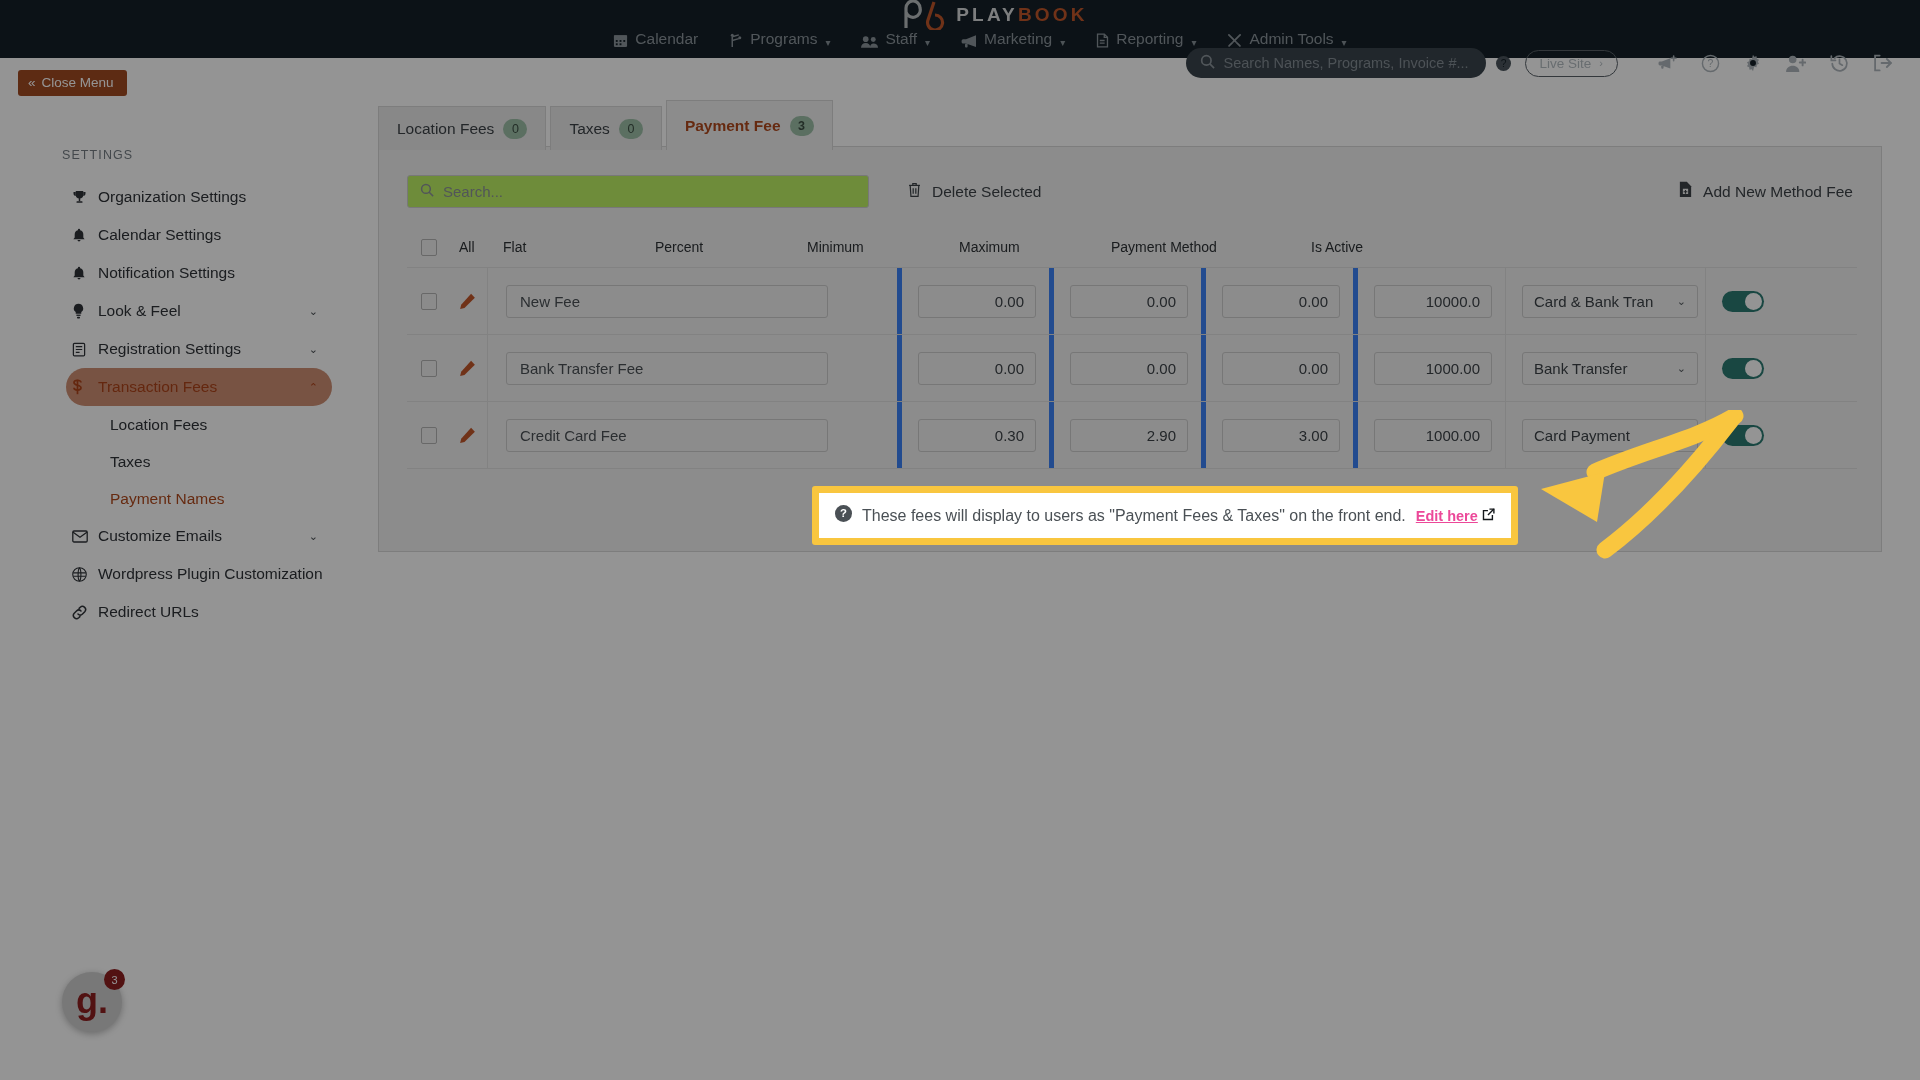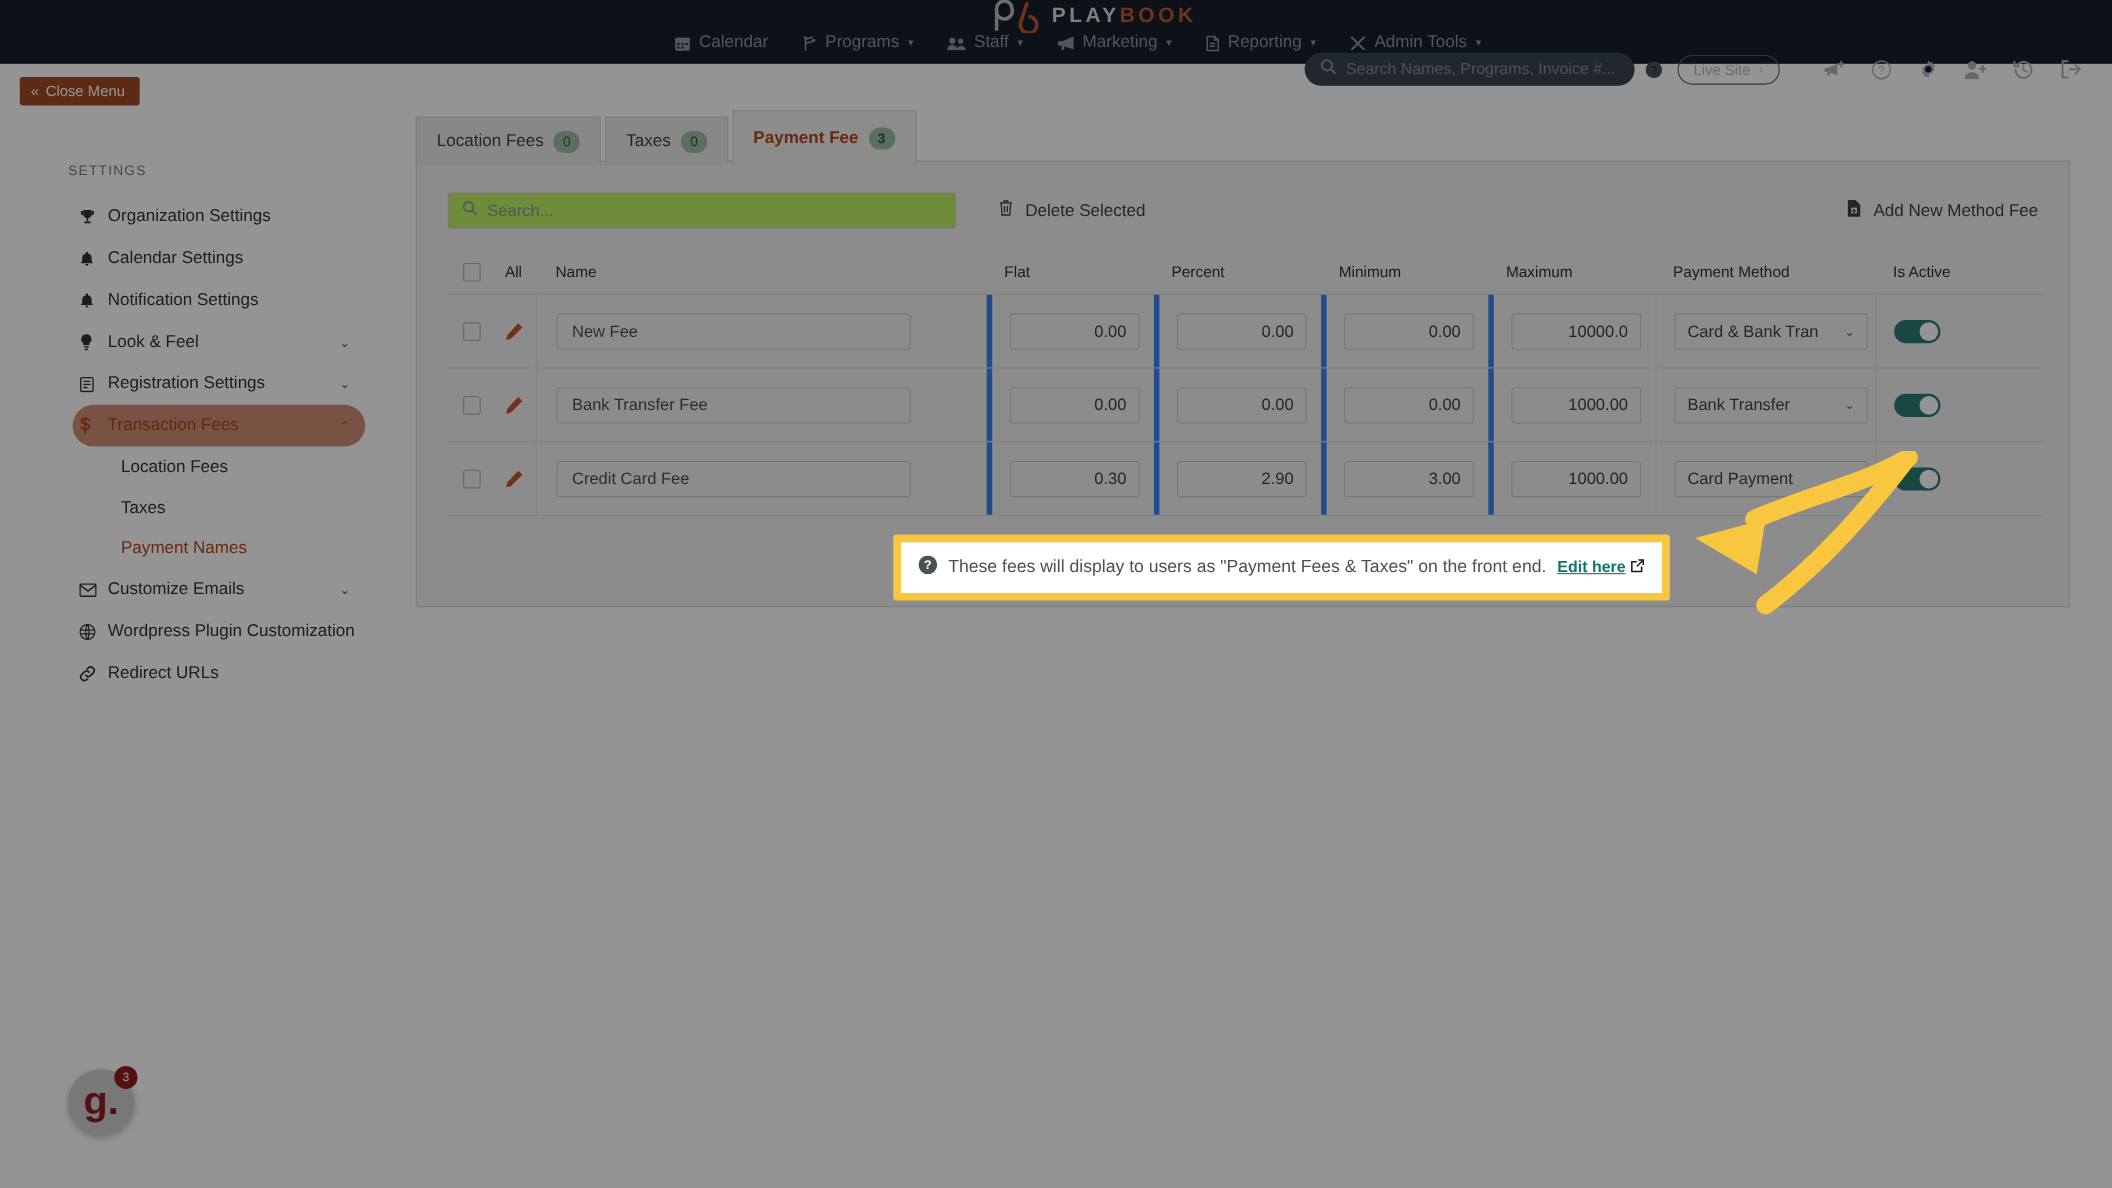--- a/index.html
+++ b/index.html
@@ -25,21 +25,21 @@
     z-index: 5;
     flex-direction: column;
   }
   .logo { display:flex; align-items:center; margin-left:70px; }
   .logo-mark { width:44px; height:30px; position:relative; margin-right:10px; }
   .logo-text { font-size:19px; letter-spacing:3.2px; font-weight:bold; }
   .logo-play { color:#d8dadb; }
   .logo-book { color:#c2562a; }
   .nav-items { display:flex; align-items:center; margin-left:40px; gap:31px; }
   .nav-item {
-    display:flex; align-items:center; gap:7px;
+    display:flex; align-items:flex-end; gap:7px;
     color:#8c959c; font-size:15.5px; cursor:pointer; white-space:nowrap;
   }
   .nav-item .ni-ic { display:flex; align-items:center; }
   .caret { font-size:10px; margin-left:1px; opacity:.95; }
 
   .nav-right { margin-left:auto; display:flex; align-items:center; gap:0; margin-right:28px; }
   .search-box {
     width:300px; height:30px; border-radius:16px; background:#3a444c;
     display:flex; align-items:center; padding:0 14px; gap:9px;
   }
@@ -171,21 +171,21 @@
   .callout-wrap {
     position:absolute; left:812px; top:486px; z-index:80;
     background:#f9c63f; padding:7px; border-radius:3px;
   }
   .callout {
     background:#ffffff; padding:12px 16px;
     display:flex; align-items:center; gap:10px;
     font-size:16px; color:#4a5055; white-space:nowrap;
   }
   .callout .edit-link {
-    color:#0f766e; font-weight:bold; font-size:14.5px;
+    color:#ec4899; font-weight:bold; font-size:14.5px;
     text-decoration:underline; display:inline-flex; gap:4px; cursor:pointer;
   }
   .arrow-svg { position:absolute; left:1445px; top:410px; z-index:79; pointer-events:none; }
 
   
   .chatw {
     position:absolute; left:62px; top:972px; width:60px; height:60px;
     border-radius:50%; background:#cfcfcf; z-index:55;
     display:flex; align-items:center; justify-content:center;
     box-shadow:0 2px 7px rgba(0,0,0,.28); cursor:pointer;
@@ -527,23 +527,20 @@
         <span>Add New Method Fee</span>
       </div>
     </div>
 
     <div class="tbl">
       <div class="thead">
         <div class="c-chk">
           <span class="chkbox"></span>
           <span>All</span>
         </div>
-        <div class="c-name">
-            <span>Name</span>
-          </div>
         <div class="c-num">
             <span>Flat</span>
           </div>
         <div class="c-num">
             <span>Percent</span>
           </div>
         <div class="c-num">
             <span>Minimum</span>
           </div>
         <div class="c-num">

